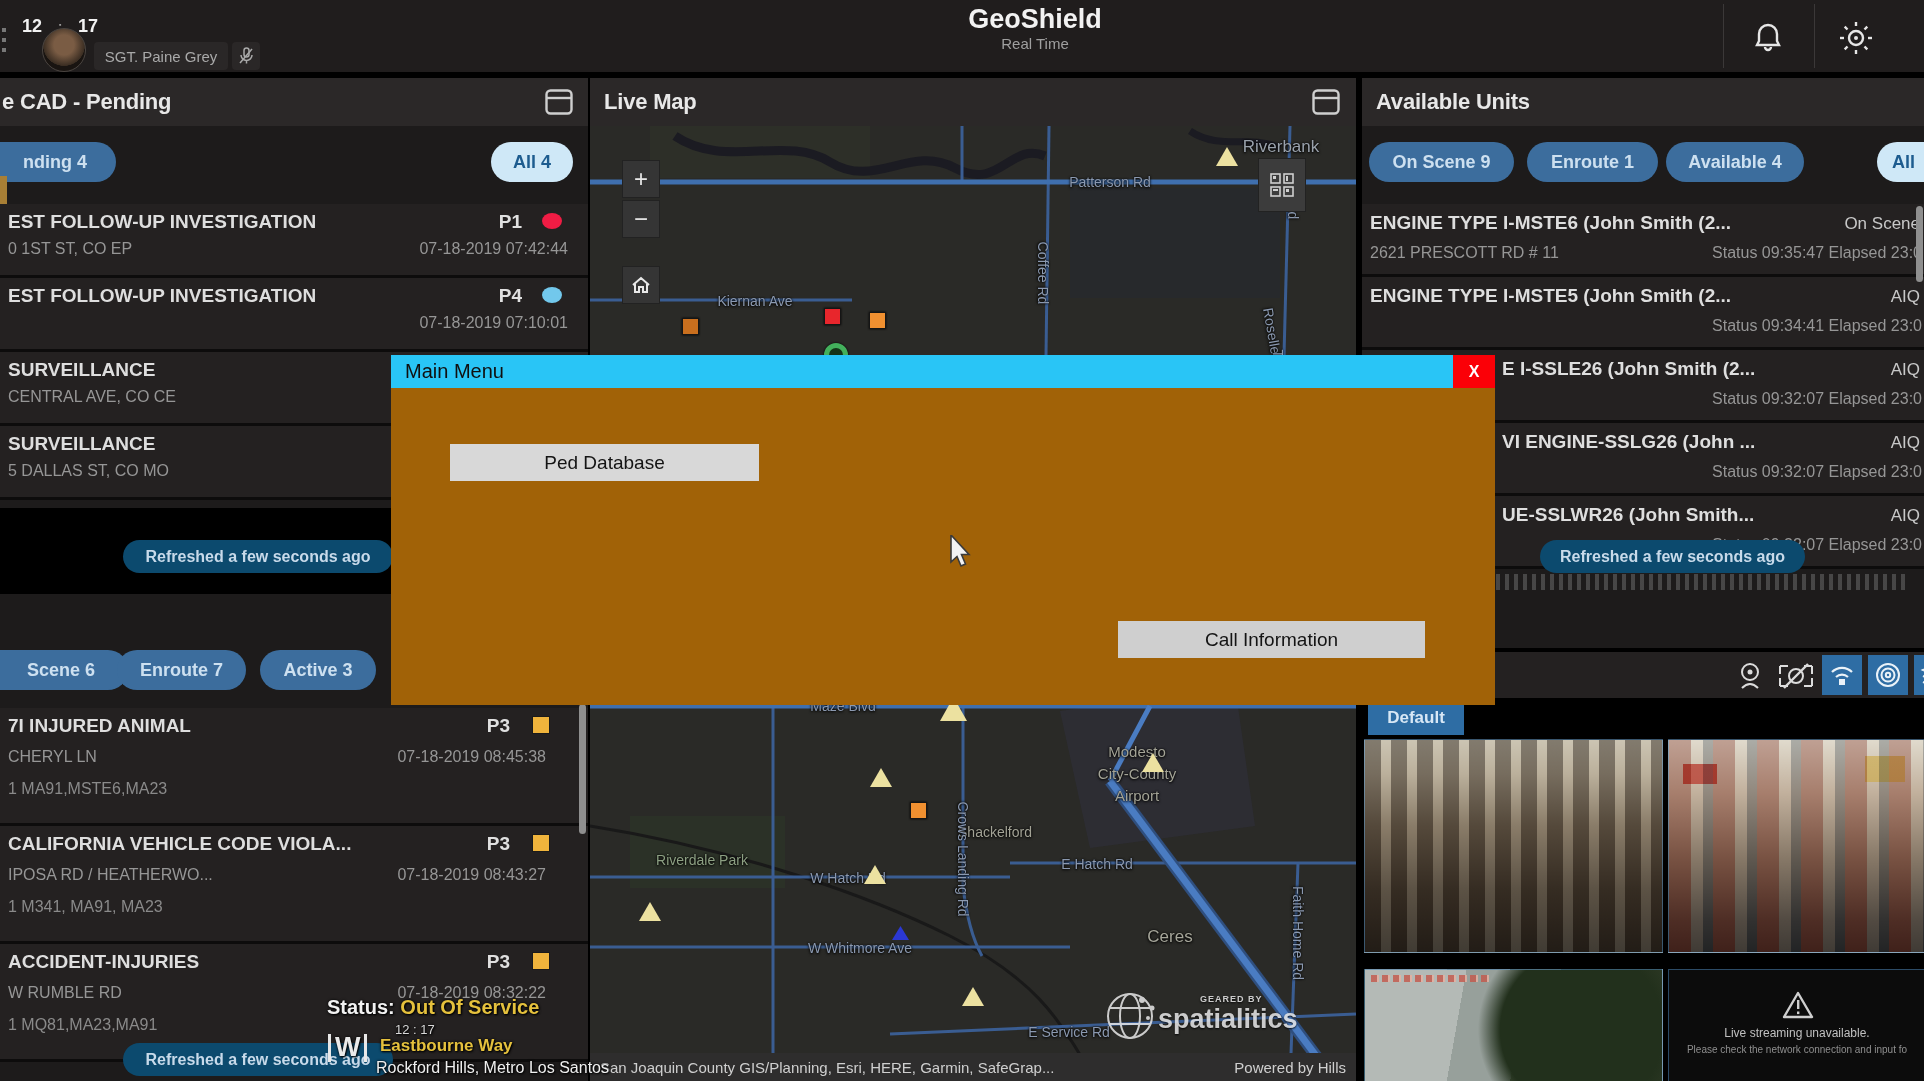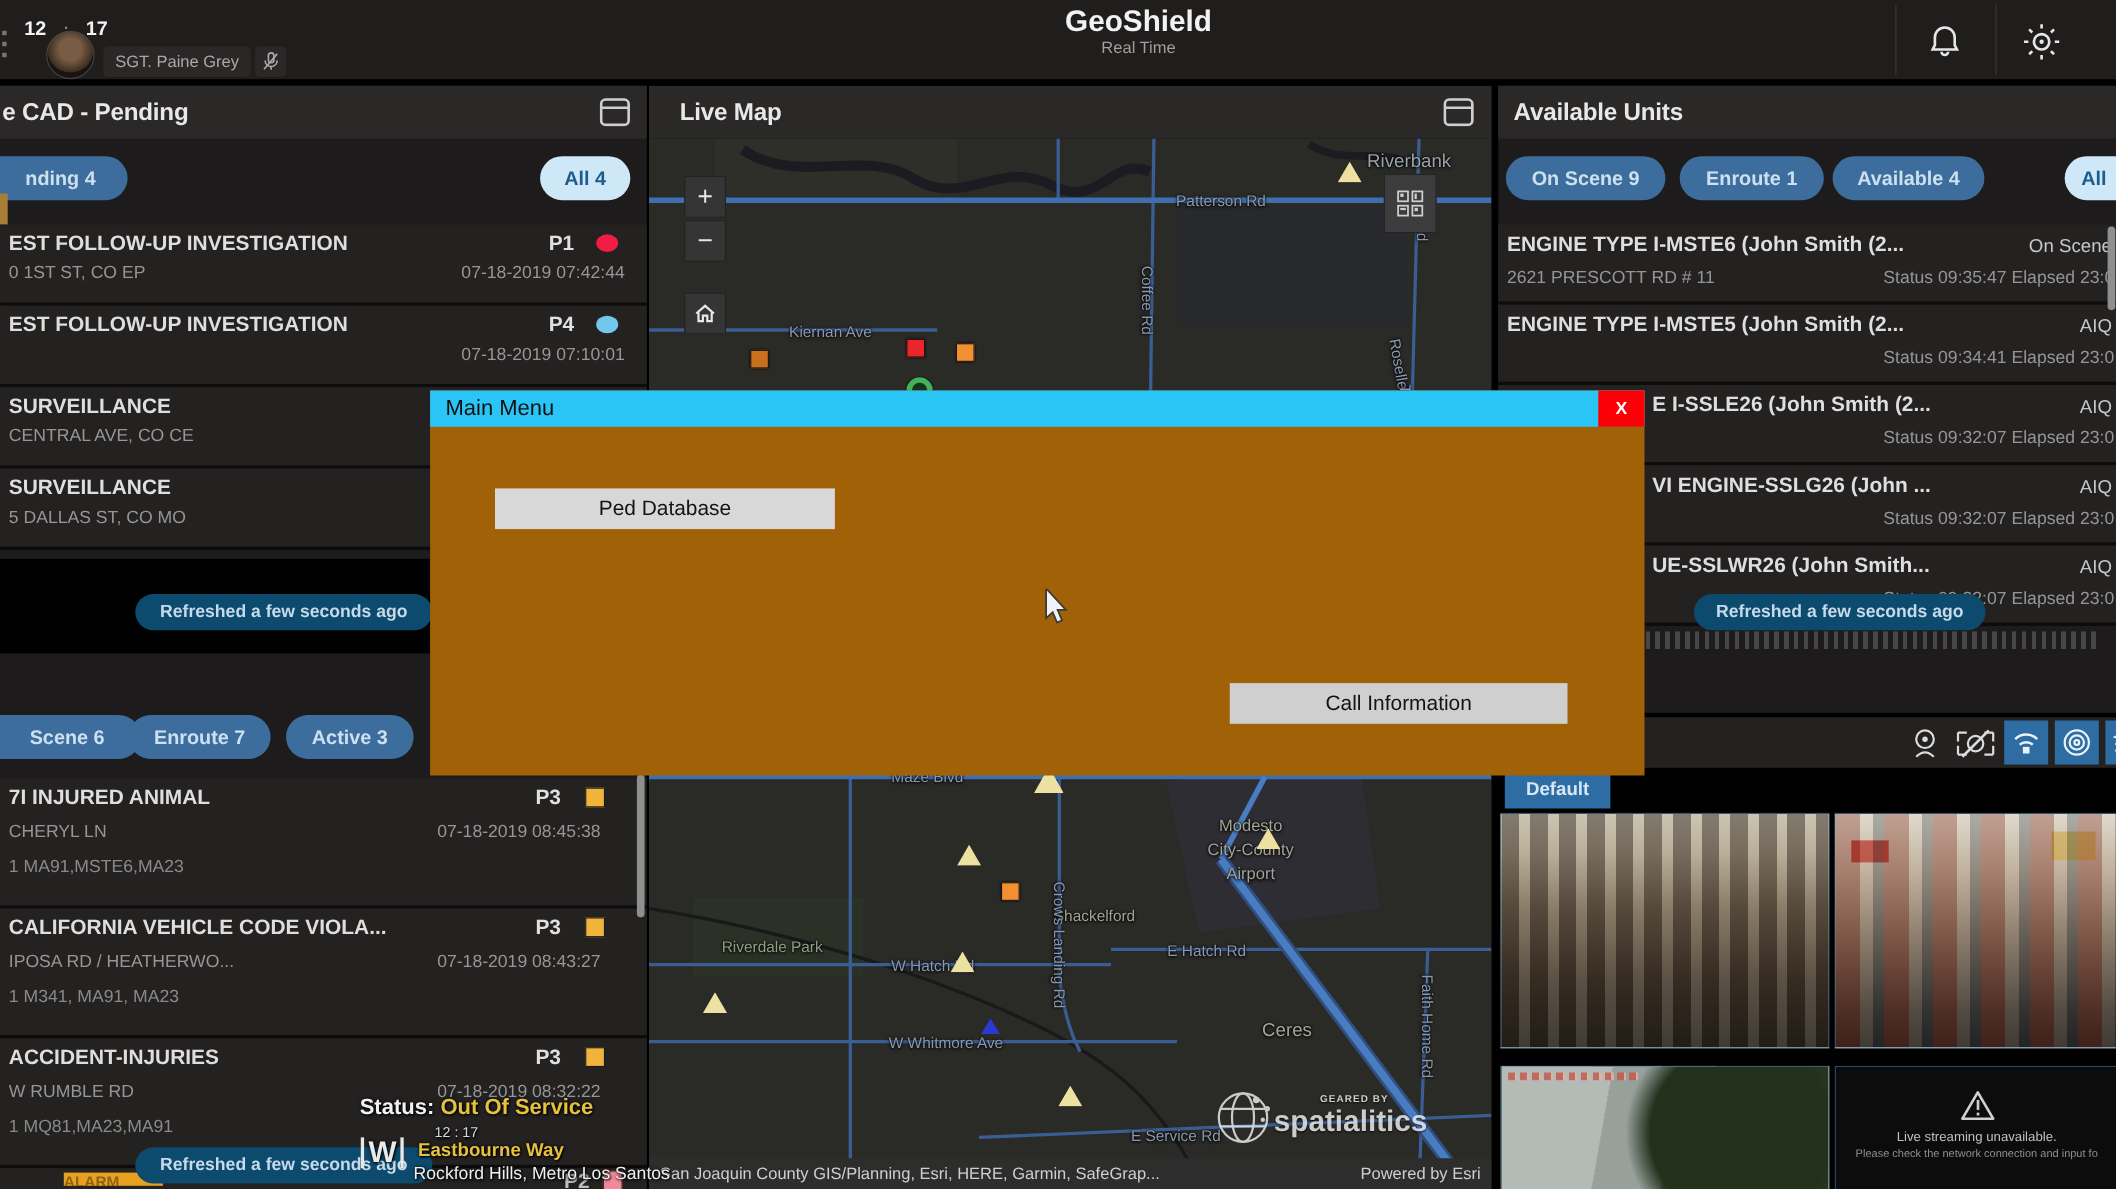--- a/index.html
+++ b/index.html
@@ -209,27 +209,20 @@
   </div>
   <div class="row" style="top:350px;width:588px;height:115px;">
     <span class="row-title" style="left:8px;top:7px;">ACCIDENT-INJURIES</span>
     <span class="pri" style="right:78px;top:7px;">P3</span>
     <span class="sq" style="right:38px;top:8px;background:#f0b43c;"></span>
     <span class="row-sub" style="left:8px;top:40px;">W RUMBLE RD</span>
     <span class="row-sub" style="right:42px;top:40px;">07-18-2019 08:32:22</span>
     <span class="row-sub" style="left:8px;top:72px;color:#8a8a8a;">1 MQ81,MA23,MA91</span>
   </div>
 
-  <div class="row" style="top:468px;width:588px;height:19px;border:none;">
-    <div class="abs" style="left:58px;top:4px;width:90px;height:12px;background:#e8a020;color:rgba(30,20,5,.45);font-size:14px;font-weight:bold;overflow:hidden;">
-      <span>ALARM</span>
-    </div>
-    <span class="pri" style="right:52px;top:2px;color:#bdbdbd;">P2</span>
-    <span class="sq" style="right:22px;top:2px;background:#f2889a;"></span>
-  </div>
   <div class="scrollthumb" style="left:579px;top:110px;height:130px;"></div>
   <div class="refresh-pill" style="left:123px;top:449px;">
     <span>Refreshed a few seconds ago</span>
   </div>
 </div>
 
 <div class="hud" style="left:327px;top:996px;font-size:20px;">
   <span style="color:#f2f2f2;font-weight:bold;">Status:</span>
   <span class="hud-y">Out Of Service</span>
 </div>
@@ -237,21 +230,21 @@
 <div class="hud" style="left:328px;top:1032px;display:flex;align-items:center;gap:4px;">
   <div style="width:3px;height:28px;background:#e8e8e8;"></div>
   <span style="font-size:27px;font-weight:900;color:#eaeaea;">W</span>
   <div style="width:3px;height:28px;background:#e8e8e8;"></div>
 </div>
 <div class="hud hud-y" style="left:380px;top:1036px;font-size:17px;">Eastbourne Way</div>
 <div class="hud" style="left:376px;top:1059px;font-size:16px;color:#f0f0f0;">Rockford Hills,  Metro Los Santos</div>
 
 <div class="abs panel mapbox">
   <div class="p-head">
-    <span class="p-title" style="left:14px;margin-left:14px;">Live Map</span>
+    <span class="p-title" style="left:14px;">Live Map</span>
     <svg class="abs" style="left:722px;top:11px;" width="28" height="26" viewBox="0 0 28 26">
       <rect x="1.5" y="1.5" width="25" height="23" rx="4" fill="none" stroke="#cfcfcf" stroke-width="2.4"></rect>
       <line x1="1.5" y1="9" x2="26.5" y2="9" stroke="#cfcfcf" stroke-width="2.4"></line>
     </svg>
   </div>
   <div class="abs" style="left:0;top:48px;width:766px;height:955px;">
     <svg width="766" height="955" viewBox="0 0 766 955">
       <rect width="766" height="955" fill="#2a2a27"></rect>
       <rect x="60" y="0" width="220" height="52" fill="#2d2f28"></rect>
       <rect x="480" y="62" width="210" height="110" fill="#27292c"></rect>
@@ -353,21 +346,21 @@
             <circle cx="50" cy="20" r="2.5"></circle>
             <circle cx="46" cy="30" r="2"></circle>
           </g>
       </svg>
       <span class="abs" style="left:98px;top:2px;font-size:9px;font-weight:bold;letter-spacing:1px;">GEARED BY</span>
       <span class="abs" style="left:56px;top:12px;font-size:27px;font-weight:bold;">spatialitics</span>
     </div>
 
     <div class="attr">
       <span>San Joaquin County GIS/Planning, Esri, HERE, Garmin, SafeGrap...</span>
-      <span>Powered by Esri</span>
+      <span>Powered by Hills</span>
     </div>
   </div>
 </div>
 
 <div class="abs panel" style="left:1362px;top:78px;width:562px;height:570px;">
   <div class="p-head">
     <span class="p-title" style="left:14px;">Available Units</span>
   </div>
   <div class="pill" style="left:7px;top:64px;width:145px;">
     <span>On Scene 9</span>

